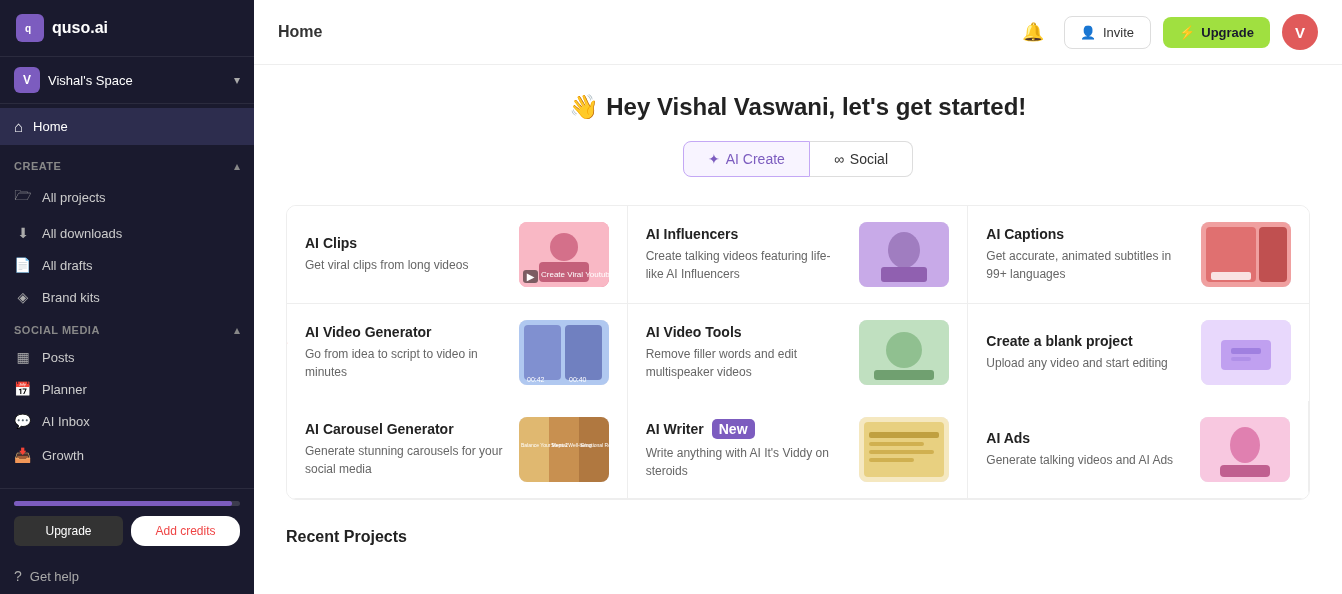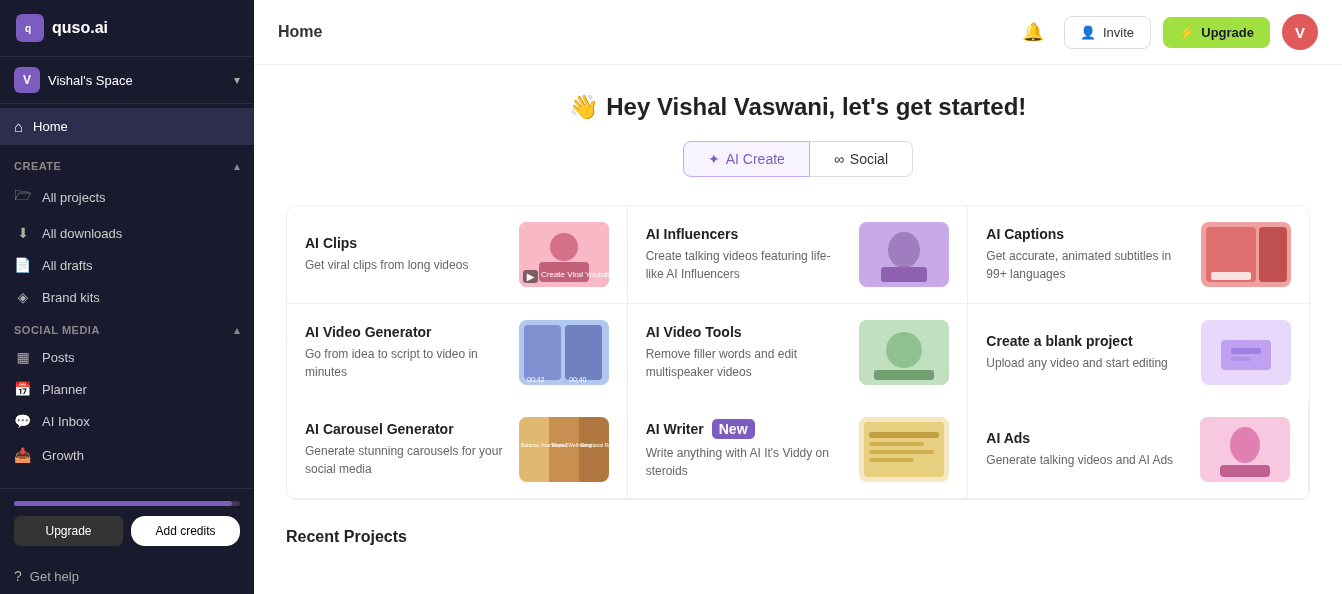--- a/index.html
+++ b/index.html
@@ -86,21 +86,21 @@
     .growth-label { font-size: 13px; color: #fff; font-weight: 600; }
     .credits-text { font-size: 12px; color: #aaa; }
     .progress-bar-bg { background: rgba(255,255,255,0.15); border-radius: 4px; height: 5px; margin-bottom: 10px; }
     .progress-bar-fill { background: #7c5cbf; border-radius: 4px; height: 5px; width: 96.5%; }
     .sidebar-buttons { display: flex; gap: 8px; }
     .btn-upgrade {
       flex: 1; padding: 8px; background: #333; color: #fff; border: none;
       border-radius: 6px; font-size: 12px; cursor: pointer; font-weight: 500;
     }
     .btn-add-credits {
-      flex: 1; padding: 8px; background: #fff; color: #000000; border: none;
+      flex: 1; padding: 8px; background: #fff; color: #ef4444; border: none;
       border-radius: 14px; font-size: 12px; cursor: pointer; font-weight: 500;
     }
     .get-help {
       display: flex; align-items: center; gap: 8px;
       padding: 10px 14px;
       cursor: pointer; color: #aaa;
     }
     .get-help-icon { font-size: 14px; }
     .get-help-label { font-size: 13px; text-align: center; }
 

